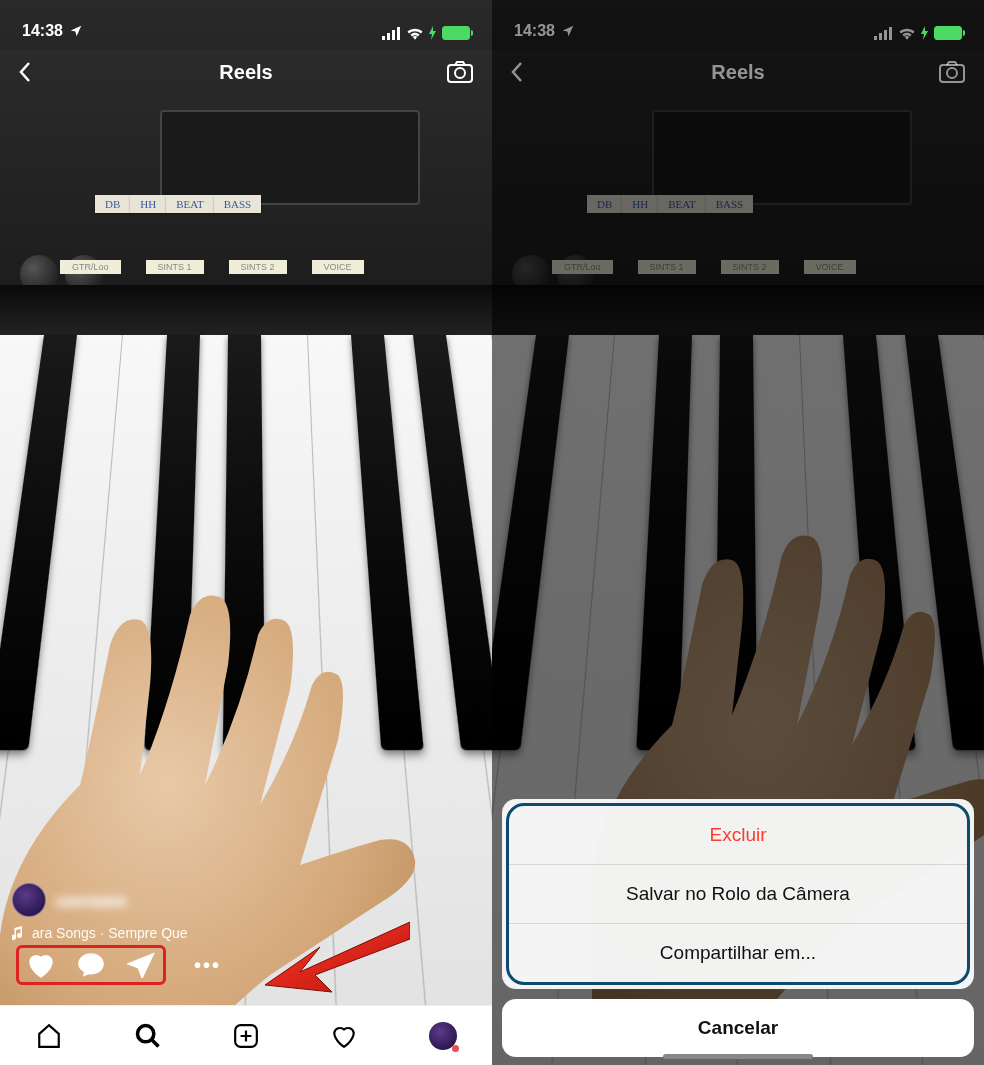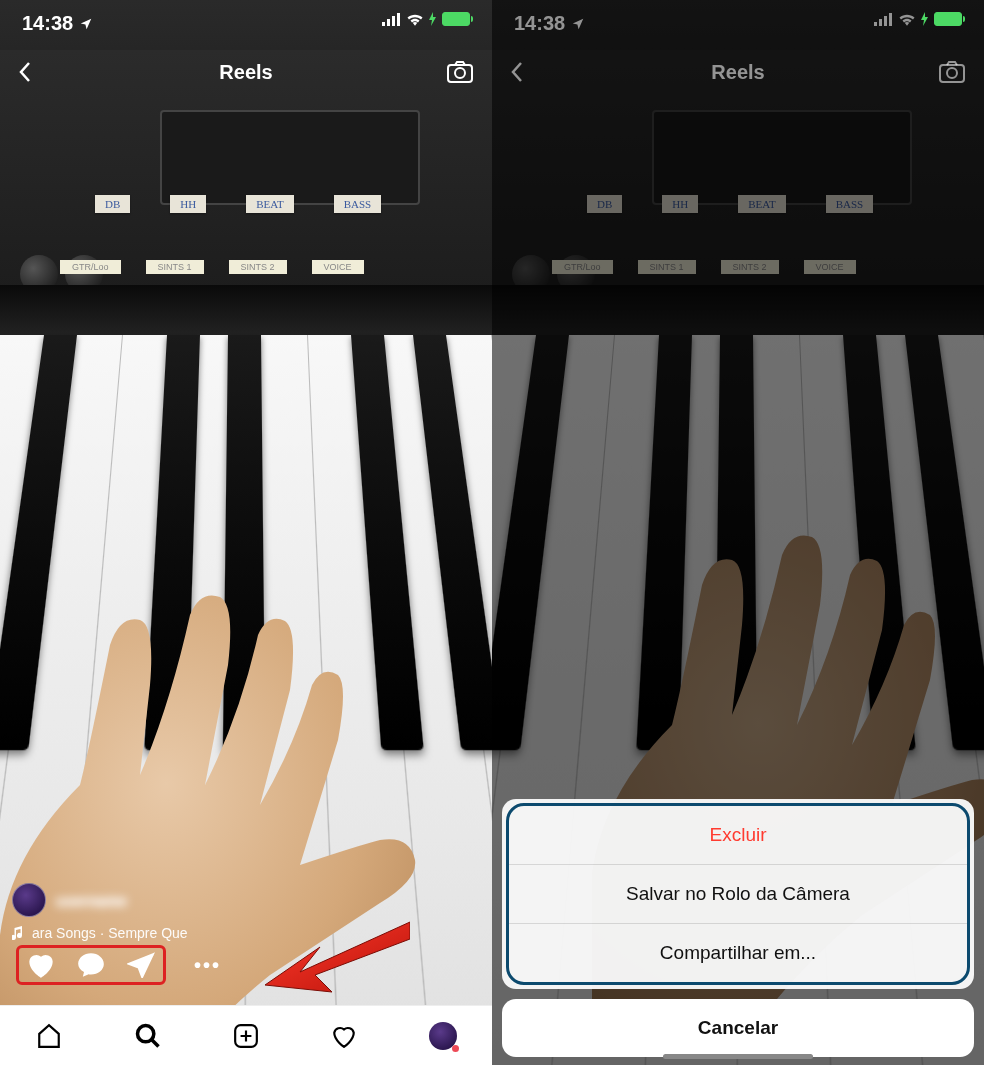--- a/index.html
+++ b/index.html
@@ -40,21 +40,20 @@
 .knob {
   position: absolute;
   width: 38px; height: 38px;
   border-radius: 50%;
   background: radial-gradient(circle at 35% 35%, #555, #111);
 }
 .tape-labels {
   position: absolute;
   top: 195px; left: 95px;
   display: flex;
-  gap: 40px;
 }
 .tape {
   background: #e8e4d8;
   color: #3a5a9f;
   font-size: 11px;
   padding: 3px 10px;
   font-family: cursive;
   box-shadow: 0 1px 2px rgba(0,0,0,0.3);
 }
 .tape-labels2 {
@@ -104,28 +103,28 @@
   width: 500px;
   height: 560px;
   z-index: 5;
 }
 .hand.left-hand { left: -60px; }
 .hand.right-hand { left: 40px; bottom: 60px; }
 
 
 .status-bar {
   position: absolute;
-  top: 12px; left: 0; right: 0;
+  top: 0; left: 0; right: 0;
   height: 40px;
   display: flex;
-  align-items: flex-start;
+  align-items: flex-end;
   justify-content: space-between;
   padding: 0 22px;
   color: #fff;
-  font-size: 20px;
+  font-size: 16px;
   font-weight: 600;
   z-index: 50;
 }
 .status-right { display: flex; align-items: center; gap: 4px; }
 .battery-pill {
   width: 28px; height: 14px;
   border: 1.5px solid #4cd964;
   border-radius: 3px;
   position: relative;
   background: #4cd964;

